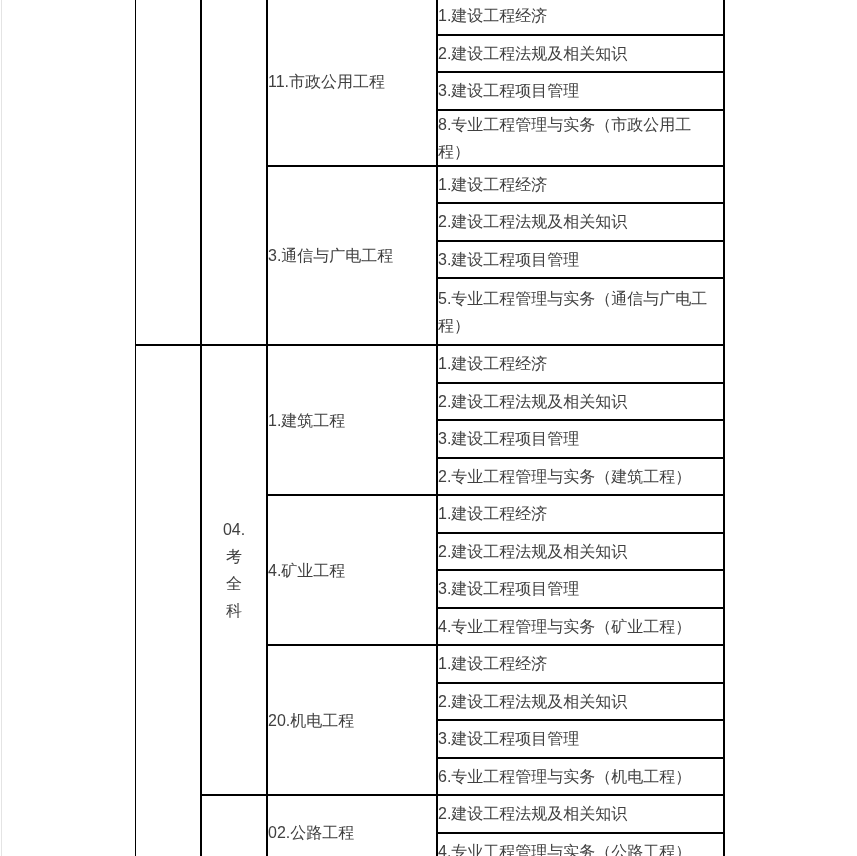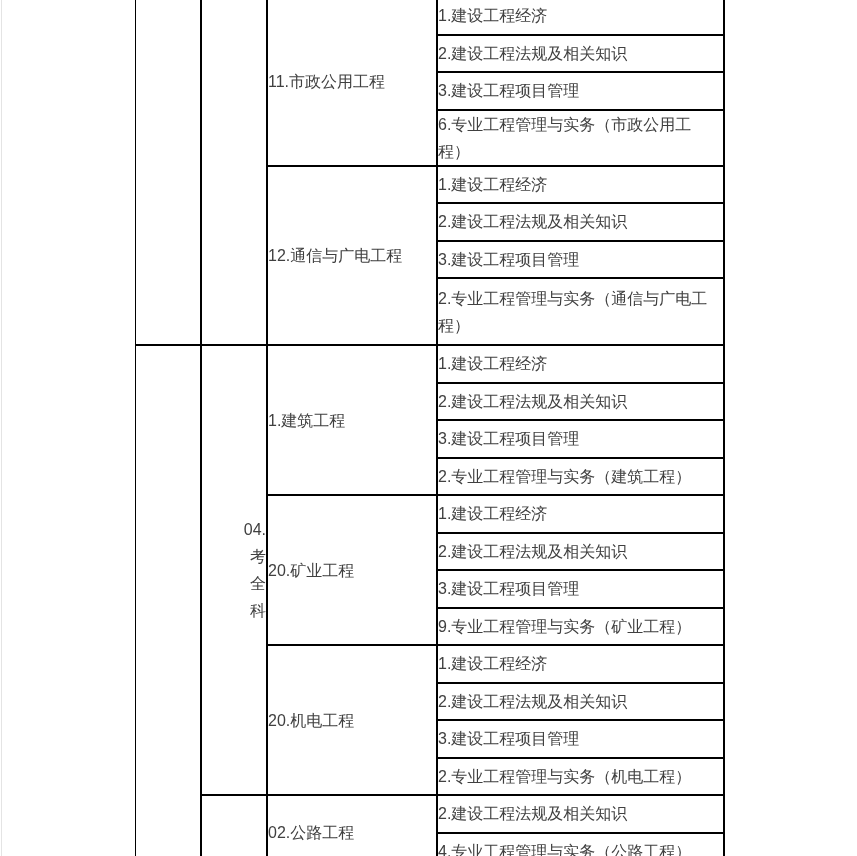--- a/index.html
+++ b/index.html
@@ -31,21 +31,21 @@
     padding:0;
     line-height:27px;
     overflow:hidden;
   }
   td.edge{border-left:1px solid #000;}
   td.nobot{border-bottom:none;}
   tr.r{height:37.5px;}
   tr.tall{height:67px;}
   td.subject{padding-left:8px;padding-right:6px;}
   td.major{padding-left:9px;padding-right:4px;}
-  td.level{text-align:right;white-space:pre-line;line-height:26px;margin-left:8px;}
+  td.level{text-align:center;white-space:pre-line;line-height:26px;margin-left:8px;}
 </style>
 </head>
 <body>
 
 <div id="screen">
   <div id="left-edge-line"></div>
 
   <div id="table-wrap">
     <table class="exam">
       <colgroup>
@@ -62,35 +62,35 @@
           <td class="major" rowspan="4">11.市政公用工程</td>
           <td class="subject">1.建设工程经济</td>
         </tr>
         <tr class="r">
           <td class="subject">2.建设工程法规及相关知识</td>
         </tr>
         <tr class="r">
           <td class="subject">3.建设工程项目管理</td>
         </tr>
         <tr class="r">
-          <td class="subject">6.专业工程管理与实务（市政公用工程）</td>
+          <td class="subject">8.专业工程管理与实务（市政公用工程）</td>
         </tr>
 
         <tr class="r">
-          <td class="major" rowspan="4">12.通信与广电工程</td>
+          <td class="major" rowspan="4">3.通信与广电工程</td>
           <td class="subject">1.建设工程经济</td>
         </tr>
         <tr class="r">
           <td class="subject">2.建设工程法规及相关知识</td>
         </tr>
         <tr class="r">
           <td class="subject">3.建设工程项目管理</td>
         </tr>
         <tr class="tall">
-          <td class="subject">2.专业工程管理与实务（通信与广电工程）</td>
+          <td class="subject">5.专业工程管理与实务（通信与广电工程）</td>
         </tr>
 
         <tr class="r">
           <td class="edge nobot" rowspan="15"></td>
           <td class="level" rowspan="12">04.
 考
 全
 科</td>
           <td class="major" rowspan="4">1.建筑工程</td>
           <td class="subject">1.建设工程经济</td>
@@ -99,45 +99,45 @@
           <td class="subject">2.建设工程法规及相关知识</td>
         </tr>
         <tr class="r">
           <td class="subject">3.建设工程项目管理</td>
         </tr>
         <tr class="r">
           <td class="subject">2.专业工程管理与实务（建筑工程）</td>
         </tr>
 
         <tr class="r">
-          <td class="major" rowspan="4">20.矿业工程</td>
+          <td class="major" rowspan="4">4.矿业工程</td>
           <td class="subject">1.建设工程经济</td>
         </tr>
         <tr class="r">
           <td class="subject">2.建设工程法规及相关知识</td>
         </tr>
         <tr class="r">
           <td class="subject">3.建设工程项目管理</td>
         </tr>
         <tr class="r">
-          <td class="subject">9.专业工程管理与实务（矿业工程）</td>
+          <td class="subject">4.专业工程管理与实务（矿业工程）</td>
         </tr>
 
         <tr class="r">
           <td class="major" rowspan="4">20.机电工程</td>
           <td class="subject">1.建设工程经济</td>
         </tr>
         <tr class="r">
           <td class="subject">2.建设工程法规及相关知识</td>
         </tr>
         <tr class="r">
           <td class="subject">3.建设工程项目管理</td>
         </tr>
         <tr class="r">
-          <td class="subject">2.专业工程管理与实务（机电工程）</td>
+          <td class="subject">6.专业工程管理与实务（机电工程）</td>
         </tr>
 
         <tr class="r">
           <td class="nobot" rowspan="3"></td>
           <td class="major" rowspan="2">02.公路工程</td>
           <td class="subject">2.建设工程法规及相关知识</td>
         </tr>
         <tr class="r">
           <td class="subject">4.专业工程管理与实务（公路工程）</td>
         </tr>

